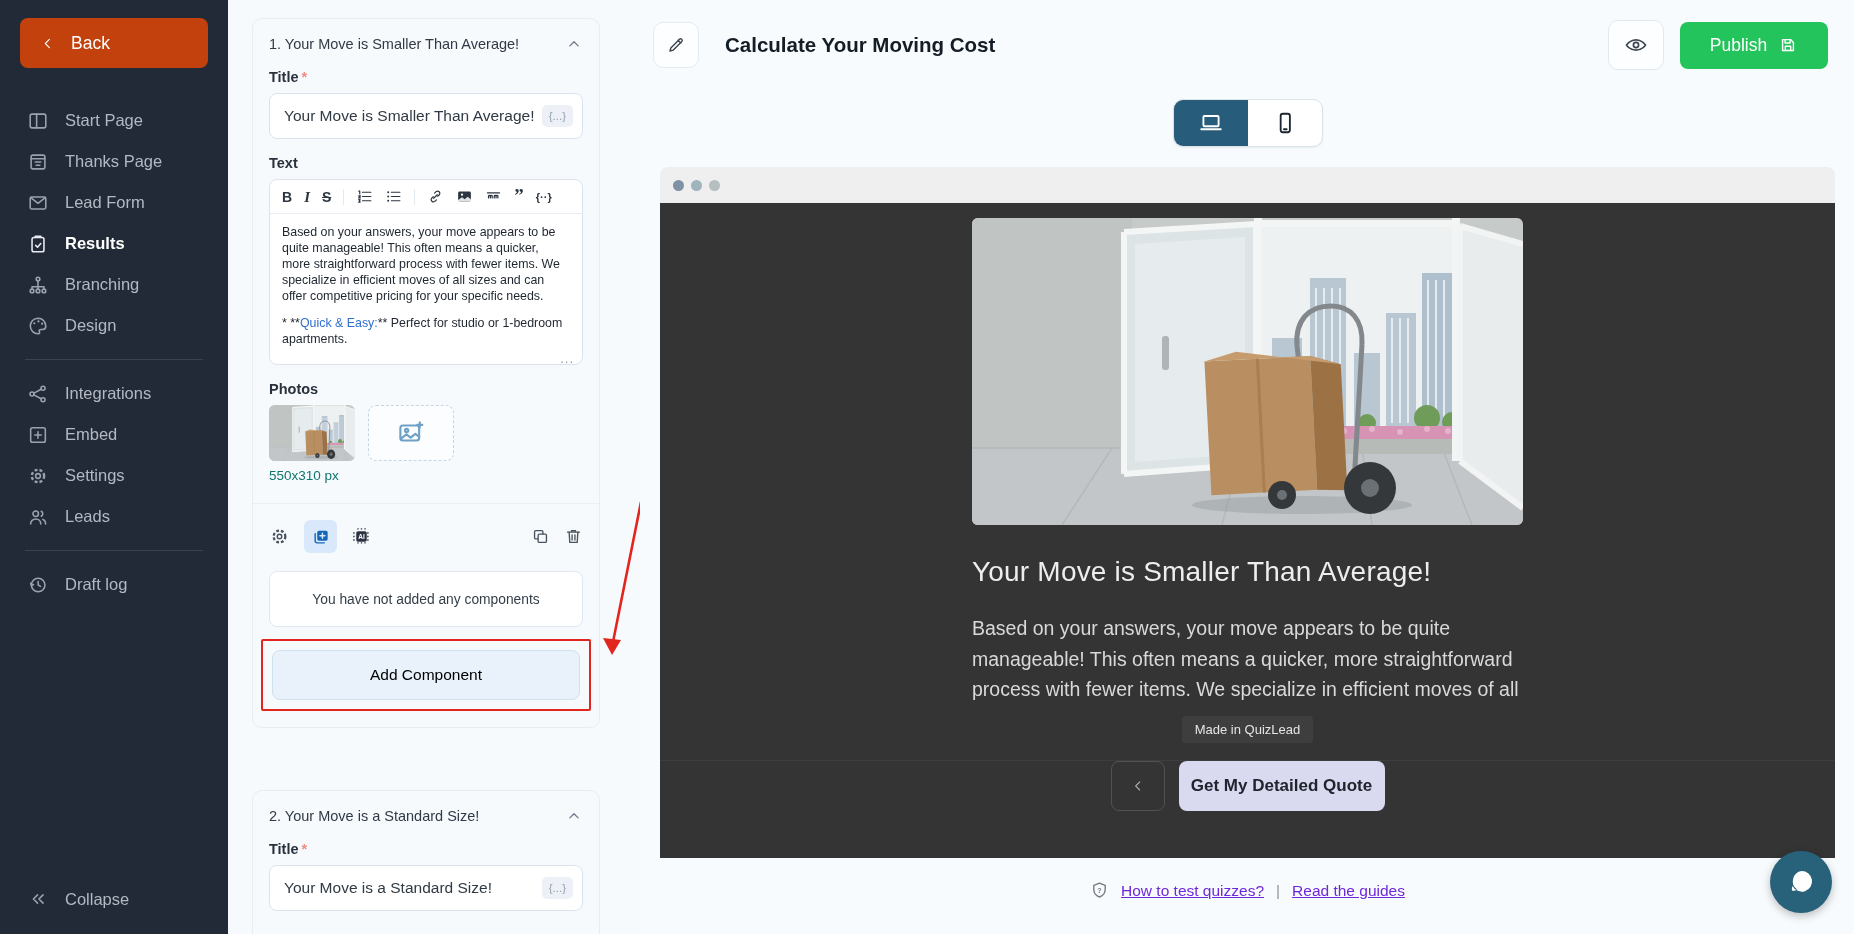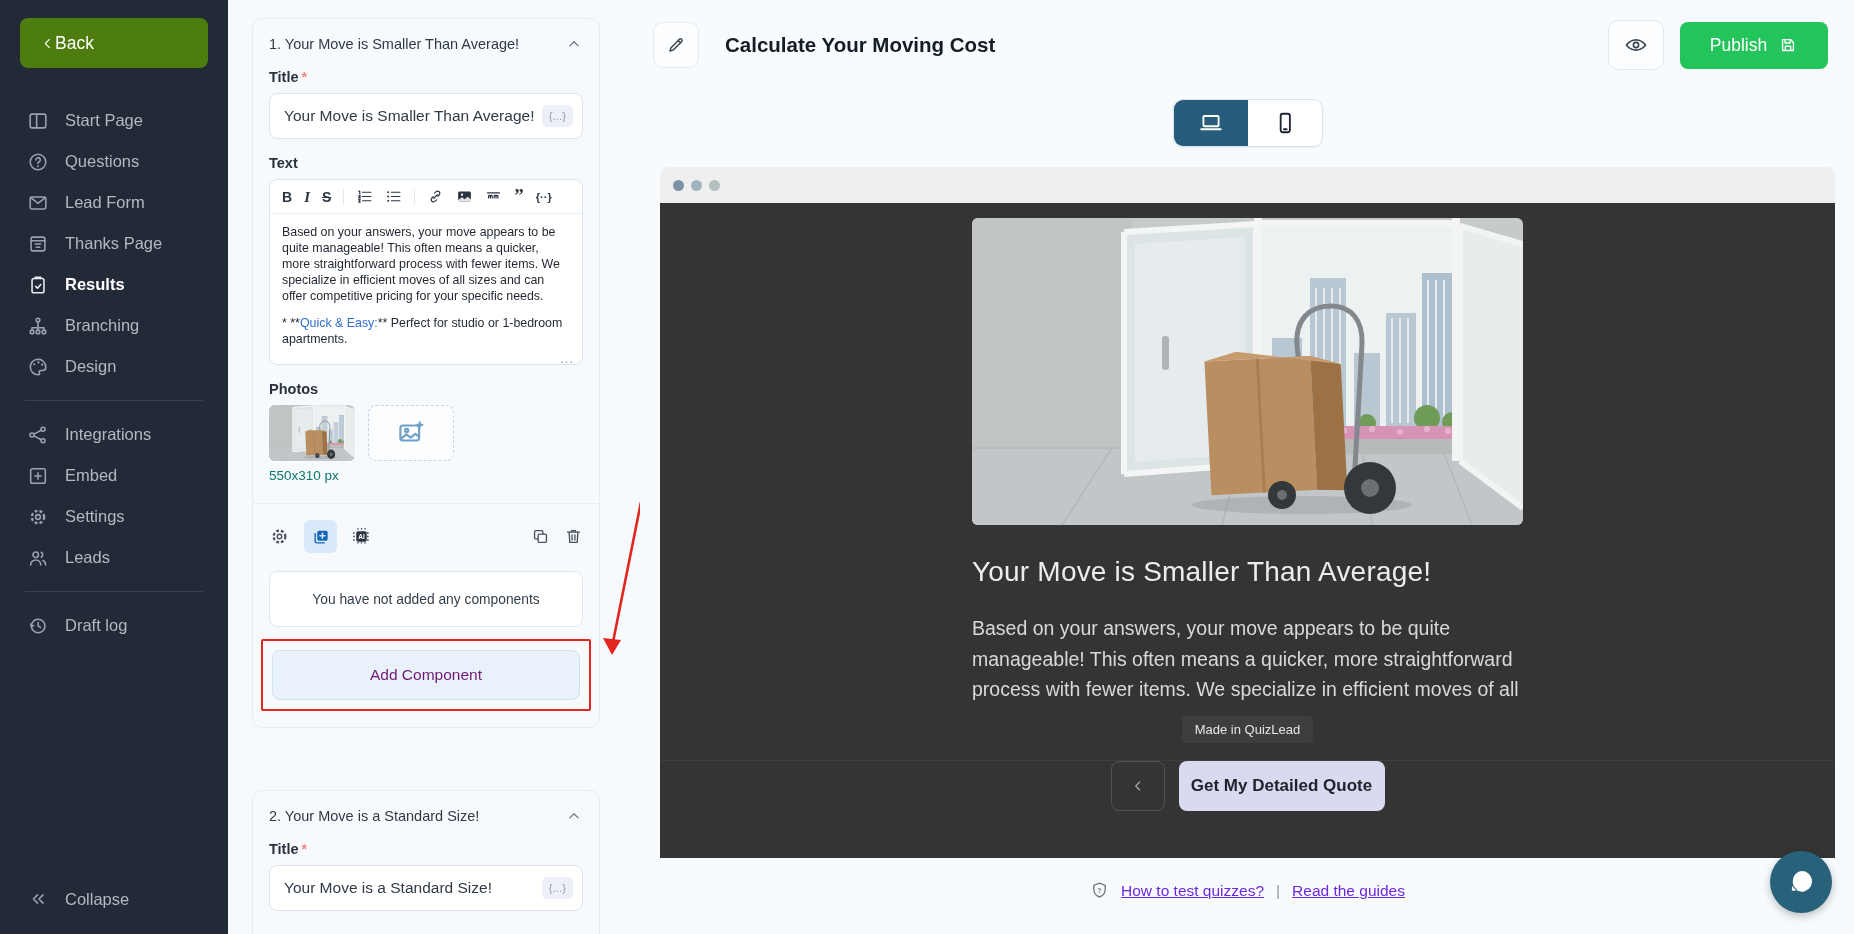--- a/index.html
+++ b/index.html
@@ -3,22 +3,22 @@
 <meta charset="utf-8">
 <style>
   html,body{margin:0;padding:0;}
   body{width:1854px;height:934px;overflow:hidden;position:relative;
        font-family:"Liberation Sans",sans-serif;background:#f7fafc;color:#222;}
   svg{display:block;}
   .st{fill:none;stroke:currentColor;stroke-width:1.7;stroke-linecap:round;stroke-linejoin:round;}
 
   
   .sidebar{position:absolute;left:0;top:0;width:228px;height:934px;background:#232a37;color:#b2b9c4;}
-  .back-btn{margin:18px 20px 0;height:50px;background:#4d7c0f;border-radius:8px;display:flex;
-            align-items:center;gap:0;padding:0 20px;color:#fff;font-size:17.5px;cursor:pointer;}
+  .back-btn{margin:18px 20px 0;height:50px;background:#c2410c;border-radius:8px;display:flex;
+            align-items:center;gap:16px;padding:0 20px;color:#fff;font-size:17.5px;cursor:pointer;}
   .nav{margin-top:32px;}
   .nav-item{display:flex;align-items:center;gap:16px;padding:9.5px 27px;font-size:16.5px;cursor:pointer;}
   .nav-item .nicon{width:22px;height:22px;flex:0 0 22px;color:#9aa2b0;}
   .nav-item.active{color:#fff;font-weight:bold;}
   .nav-item.active .nicon{color:#e8ecf2;}
   .nav-divider{border-top:1px solid #3a4252;margin:13px 25px;}
   .collapse-row{position:absolute;bottom:14px;left:0;right:0;display:flex;align-items:center;
                 gap:16px;padding:10px 27px;font-size:16.5px;cursor:pointer;}
   .collapse-row .nicon{width:22px;height:22px;color:#9aa2b0;}
 
@@ -58,21 +58,21 @@
   .comp-toolbar{display:flex;align-items:center;gap:14px;margin-top:16px;color:#49535f;}
   .ct-ic{width:21px;height:21px;cursor:pointer;}
   .icon-chip-active{width:33px;height:33px;background:#d9e9fb;border-radius:6px;display:flex;
                     align-items:center;justify-content:center;color:#1566b8;cursor:pointer;}
   .icon-chip-active svg{width:20px;height:20px;}
   .ct-spacer{flex:1;}
   .empty-box{margin-top:18px;background:#fff;border:1px solid #dfe8f0;border-radius:8px;height:54px;
              display:flex;align-items:center;justify-content:center;font-size:13.8px;color:#333e48;}
   .red-box{margin:12px -8px 0;border:2px solid #e2251f;padding:9px;border-radius:2px;}
   .add-comp-btn{height:48px;background:#e9f1fa;border:1px solid #cfe0ef;border-radius:8px;display:flex;
-                align-items:center;justify-content:center;color:#701a75;font-size:15.5px;cursor:pointer;}
+                align-items:center;justify-content:center;color:#000000;font-size:15.5px;cursor:pointer;}
   .card2{top:790px;height:230px;}
   .arrow-svg{position:absolute;left:367px;top:492px;pointer-events:none;}
 
   
   .main{position:absolute;left:640px;top:0;width:1214px;height:934px;background:#f8fbfd;}
   .main-header{position:absolute;top:20px;left:13px;right:26px;display:flex;align-items:center;}
   .edit-btn{width:44px;height:44px;background:#fdfeff;border:1px solid #e3ebf1;border-radius:10px;
             display:flex;align-items:center;justify-content:center;color:#3c4650;cursor:pointer;}
   .edit-btn svg{width:20px;height:20px;}
   .quiz-title{margin-left:26px;font-size:20.5px;font-weight:bold;color:#141c26;}
@@ -202,44 +202,34 @@
           <svg viewBox="0 0 24 24">
             <rect class="st" x="3.5" y="4.5" width="17" height="15" rx="2"></rect>
             <path class="st" d="M10.5 4.5v15"></path>
           </svg>
         </span>
       <span>Start Page</span>
     </div>
     <div class="nav-item">
       <span class="nicon">
           <svg viewBox="0 0 24 24">
-            <circle class="st" cx="12" cy="12" r="8.5"></circle>
-            <path class="st" d="M9.7 9.7a2.4 2.4 0 1 1 3.5 2.1c-.8.4-1.2 1-1.2 1.8"></path>
-            <circle cx="12" cy="16.6" r="1" fill="currentColor"></circle>
-          </svg>
-        </span>
-      <span>Questions</span>
+            <rect class="st" x="4.5" y="4.5" width="15" height="15" rx="2"></rect>
+            <path class="st" d="M4.5 8.5h15M9 12h6M10 15.5h4"></path>
+          </svg>
+        </span>
+      <span>Thanks Page</span>
     </div>
     <div class="nav-item">
       <span class="nicon">
           <svg viewBox="0 0 24 24">
             <rect class="st" x="3.5" y="5.5" width="17" height="13" rx="1.5"></rect>
             <path class="st" d="M4.5 6.5l7.5 5.8 7.5-5.8"></path>
           </svg>
         </span>
       <span>Lead Form</span>
-    </div>
-    <div class="nav-item">
-      <span class="nicon">
-          <svg viewBox="0 0 24 24">
-            <rect class="st" x="4.5" y="4.5" width="15" height="15" rx="2"></rect>
-            <path class="st" d="M4.5 8.5h15M9 12h6M10 15.5h4"></path>
-          </svg>
-        </span>
-      <span>Thanks Page</span>
     </div>
     <div class="nav-item active">
       <span class="nicon">
           <svg viewBox="0 0 24 24">
             <rect class="st" x="5.5" y="5" width="13" height="15.5" rx="2"></rect>
             <path class="st" d="M9 5V3.5h6V5"></path>
             <path class="st" d="M9.5 13.5l2 2 3.5-4"></path>
           </svg>
         </span>
       <span>Results</span>

